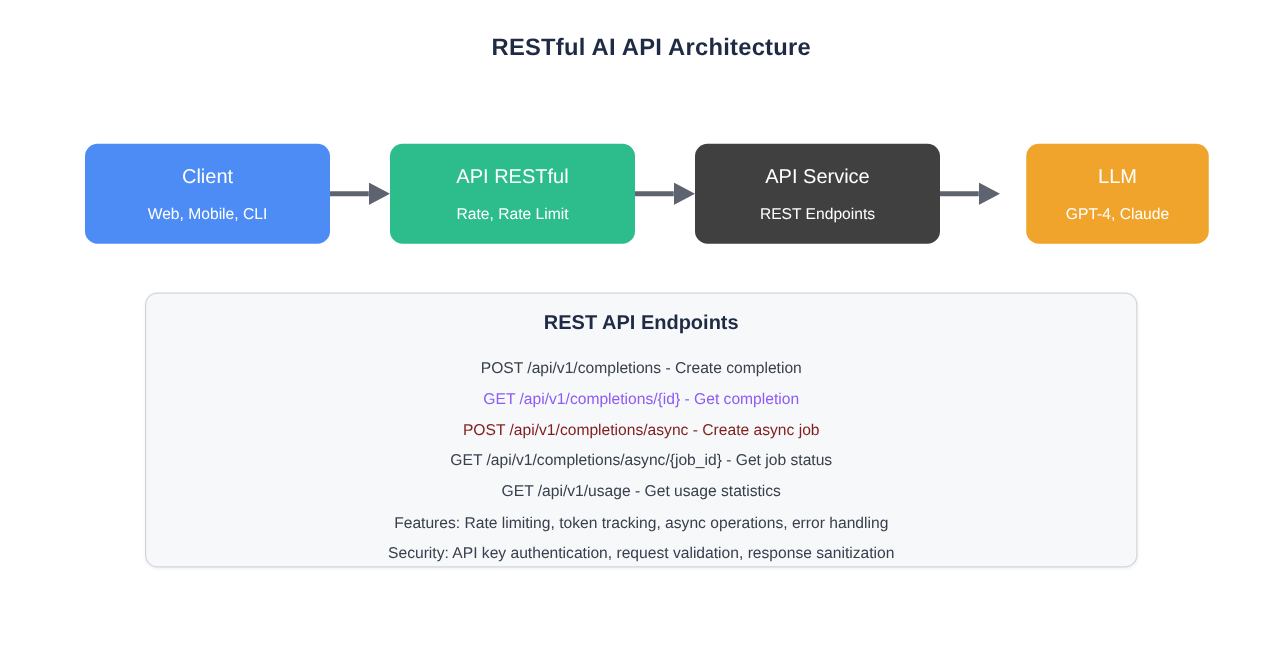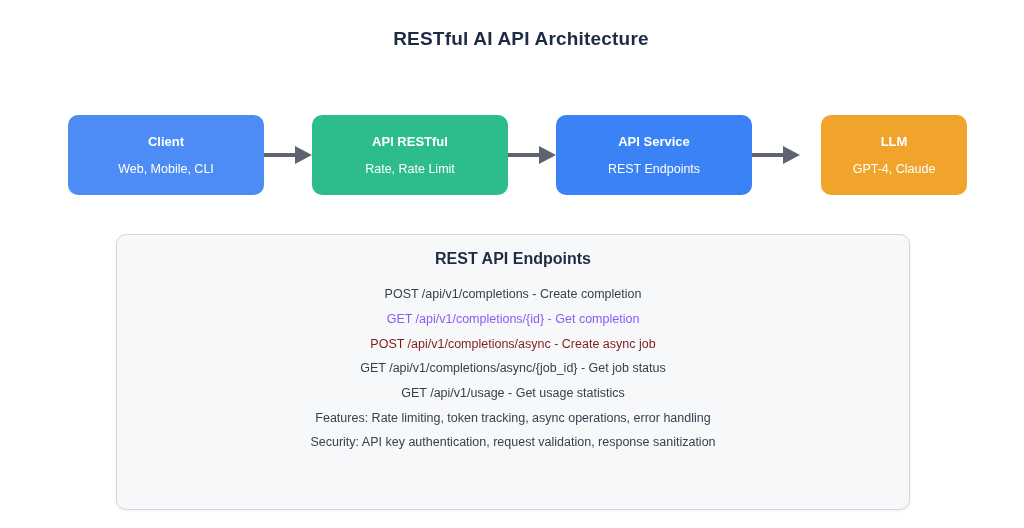--- a/index.html
+++ b/index.html
@@ -32,41 +32,41 @@
     color: #ffffff;
     display: flex;
     flex-direction: column;
     align-items: center;
     justify-content: center;
     gap: 13px;
     flex: 0 0 auto;
   }
   .node-w1 { width: 196px; }
   .node-w2 { width: 146px; }
-  .node-title { font-size: 13px; font-weight: bold; }
+  .node-title { font-size: 16px; font-weight: normal; }
   .node-sub { font-size: 12.5px; }
   .arrow {
     flex: 1 1 auto;
     height: 18px;
     display: flex;
     align-items: center;
     min-width: 48px;
   }
   .arrow-shaft { flex: 1 1 auto; height: 4px; }
   .arrow-head {
     width: 17px; height: 18px;
     clip-path: polygon(0 0, 100% 50%, 0 100%);
     flex: 0 0 auto;
   }
   .panel {
     position: absolute;
     top: 234px;
     left: 116px;
     width: 794px;
-    height: 276px;
+    height: 220px;
     background: #f7f8fa;
     border: 1px solid #d2d6dd;
     border-radius: 10px;
     box-shadow: 0 1px 3px rgba(0,0,0,0.06);
   }
   .panel-title {
     text-align: center;
     margin-top: 15px;
     font-size: 16px;
     font-weight: bold;
@@ -100,21 +100,21 @@
   <div class="node node-w1" style="background-color: rgb(45, 189, 140);">
     <div class="node-title">API RESTful</div>
     <div class="node-sub">Rate, Rate Limit</div>
   </div>
 
   <div class="arrow">
     <div class="arrow-shaft" style="background-color: rgb(93, 100, 111);"></div>
     <div class="arrow-head" style="background-color: rgb(93, 100, 111);"></div>
   </div>
 
-  <div class="node node-w1" style="background-color: #3b82f6;">
+  <div class="node node-w1" style="background-color: #404040;">
     <div class="node-title">API Service</div>
     <div class="node-sub">REST Endpoints</div>
   </div>
 
   <div class="arrow">
     <div class="arrow-shaft" style="background-color: rgb(93, 100, 111);"></div>
     <div class="arrow-head" style="background-color: rgb(93, 100, 111);"></div>
   </div>
 
   <div class="node node-w2" style="background-color: rgb(240, 164, 44); margin-left: 21px;">

